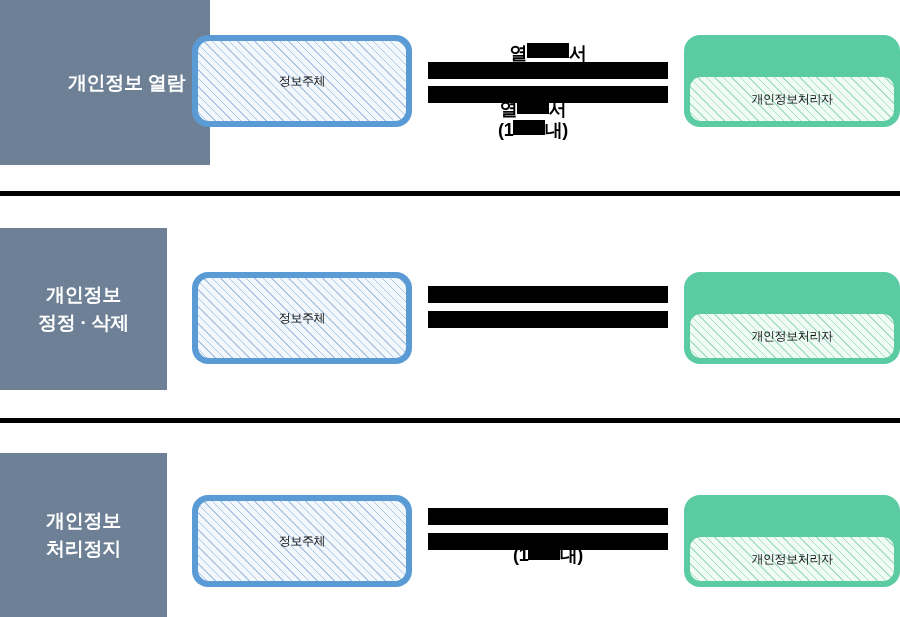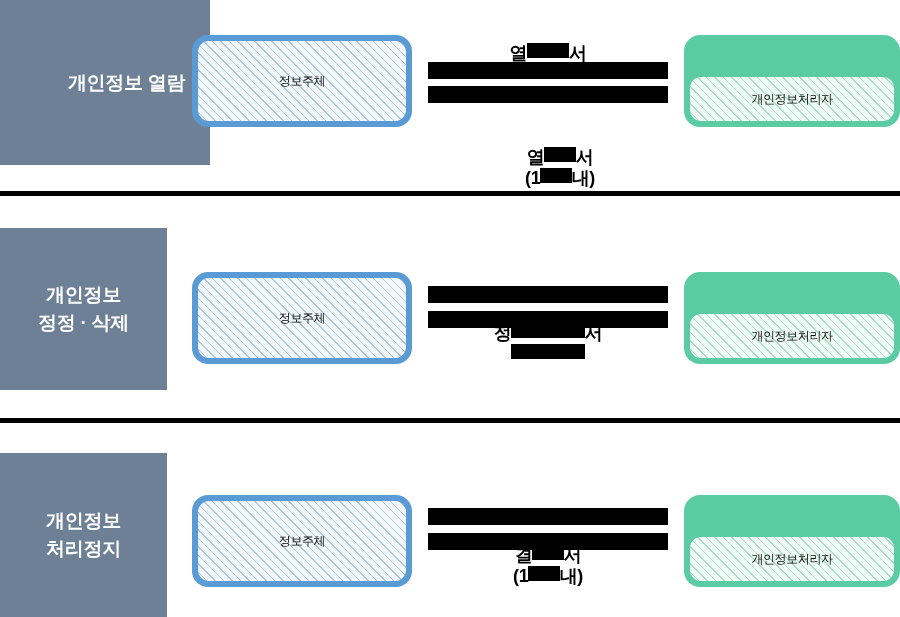--- a/index.html
+++ b/index.html
@@ -124,21 +124,21 @@
     display:inline-block;
     background:#000000;
     color:transparent;
     vertical-align:baseline;
     height:15px;
     border-radius:0;
   }
 
   
   .r1 .lbl-top{left:428px;width:240px;top:43px;}
-  .r1 .lbl-bot{left:440px;width:240px;top:99px;margin-top:48px;}
+  .r1 .lbl-bot{left:413px;width:240px;top:99px;}
   
   .r2 .lbl-top{left:428px;width:240px;top:71px;}
   .r2 .lbl-bot{left:428px;width:240px;top:128px;}
   
   .r3 .lbl-top{left:428px;width:240px;top:66px;}
   .r3 .lbl-bot{left:428px;width:240px;top:123px;}
 
   
   .divider{
     position:absolute;left:0;width:900px;height:5px;background:#000000;
@@ -192,24 +192,20 @@
     <div class="node node-subject">
       <div class="node-inner">
         <span class="node-label">정보주체</span>
       </div>
     </div>
 
 
     <div class="bar bar-top"></div>
     <div class="bar bar-bot"></div>
 
-    <div class="conn-label lbl-bot">
-      <div><span class="glyph">정</span><span class="redact">■■■■■■■</span><span class="glyph">서</span></div>
-      <div><span class="redact">■■■■■■■</span></div>
-    </div>
 
     <div class="node node-processor">
       <div class="node-inner">
         <span class="node-label">개인정보처리자</span>
       </div>
     </div>
   </div>
 
   <div class="divider div-2"></div>
 
@@ -223,21 +219,20 @@
       <div class="node-inner">
         <span class="node-label">정보주체</span>
       </div>
     </div>
 
 
     <div class="bar bar-top"></div>
     <div class="bar bar-bot"></div>
 
     <div class="conn-label lbl-bot">
-      <div><span class="glyph">결</span><span class="redact">■■■</span><span class="glyph">서</span></div>
       <div><span class="glyph">(1</span><span class="redact">■■■</span><span class="glyph">내)</span></div>
     </div>
 
     <div class="node node-processor">
       <div class="node-inner">
         <span class="node-label">개인정보처리자</span>
       </div>
     </div>
   </div>
 

